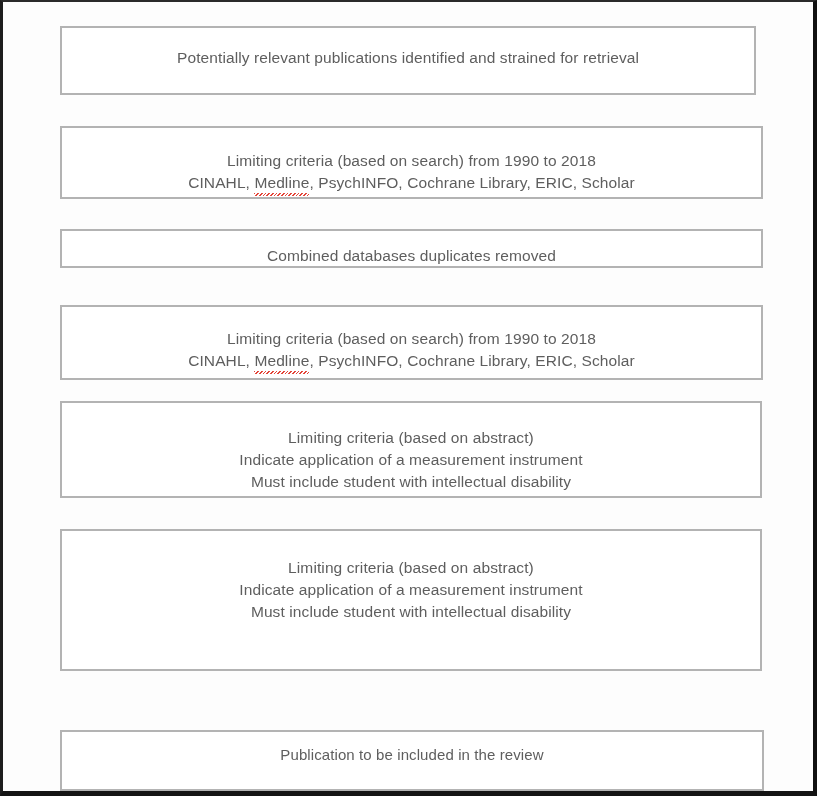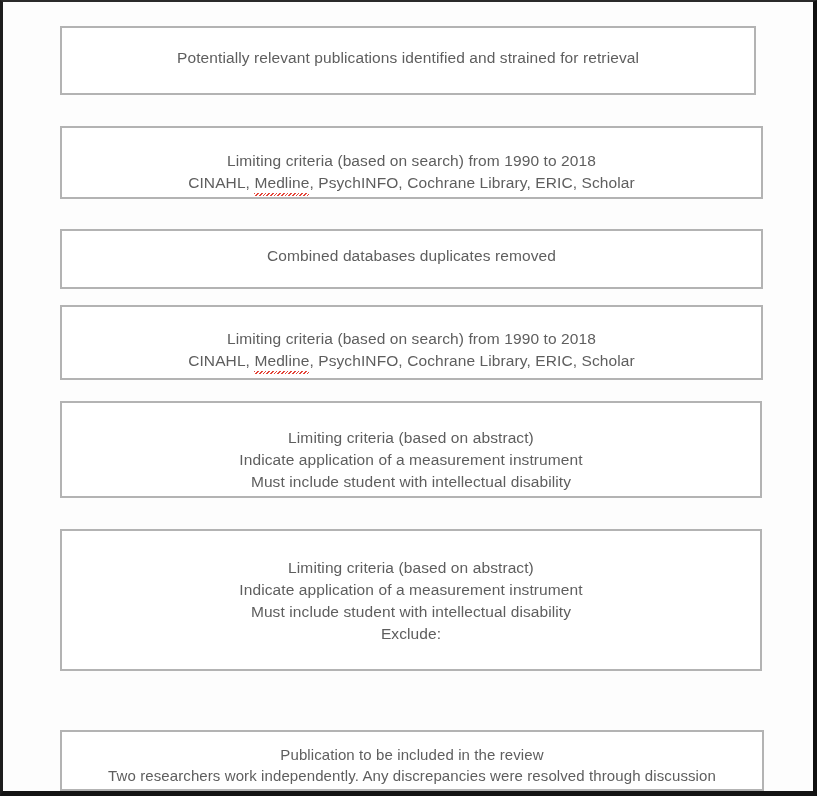--- a/index.html
+++ b/index.html
@@ -90,21 +90,21 @@
         <div class="lines">
           <span class="line">Potentially relevant publications identified and strained for retrieval</span>
         </div>
       </div>
       <div class="flow-box pad-2" style="left: 57px; top: 124px; width: 703px; height: 73px;">
         <div class="lines">
           <span class="line">Limiting criteria (based on search) from 1990 to 2018</span>
           <span class="line"><span>CINAHL, </span><span class="misspelled">Medline</span><span>, PsychINFO, Cochrane Library, ERIC, Scholar</span></span>
         </div>
       </div>
-      <div class="flow-box pad-3" style="left: 57px; top: 227px; width: 703px; height: 60px;">
+      <div class="flow-box pad-3" style="left: 57px; top: 227px; width: 703px; height: 39px;">
         <div class="lines">
           <span class="line">Combined databases duplicates removed</span>
         </div>
       </div>
       <div class="flow-box pad-4" style="left: 57px; top: 303px; width: 703px; height: 75px;">
         <div class="lines">
           <span class="line">Limiting criteria (based on search) from 1990 to 2018</span>
           <span class="line"><span>CINAHL, </span><span class="misspelled">Medline</span><span>, PsychINFO, Cochrane Library, ERIC, Scholar</span></span>
         </div>
       </div>
@@ -113,23 +113,21 @@
           <span class="line">Limiting criteria (based on abstract)</span>
           <span class="line">Indicate application of a measurement instrument</span>
           <span class="line">Must include student with intellectual disability</span>
         </div>
       </div>
       <div class="flow-box pad-6" style="left: 57px; top: 527px; width: 702px; height: 142px;">
         <div class="lines">
           <span class="line">Limiting criteria (based on abstract)</span>
           <span class="line">Indicate application of a measurement instrument</span>
           <span class="line">Must include student with intellectual disability</span>
-          <span class="line">Exclude:</span>
         </div>
       </div>
       <div class="flow-box pad-7 box-7" style="left: 57px; top: 705px; width: 704px; height: 61px;">
         <div class="lines">
           <span class="line">Publication to be included in the review</span>
-          <span class="line">Two researchers work independently. Any discrepancies were resolved through discussion</span>
         </div>
       </div>
     </div>
 </div>
 
 </body></html>

